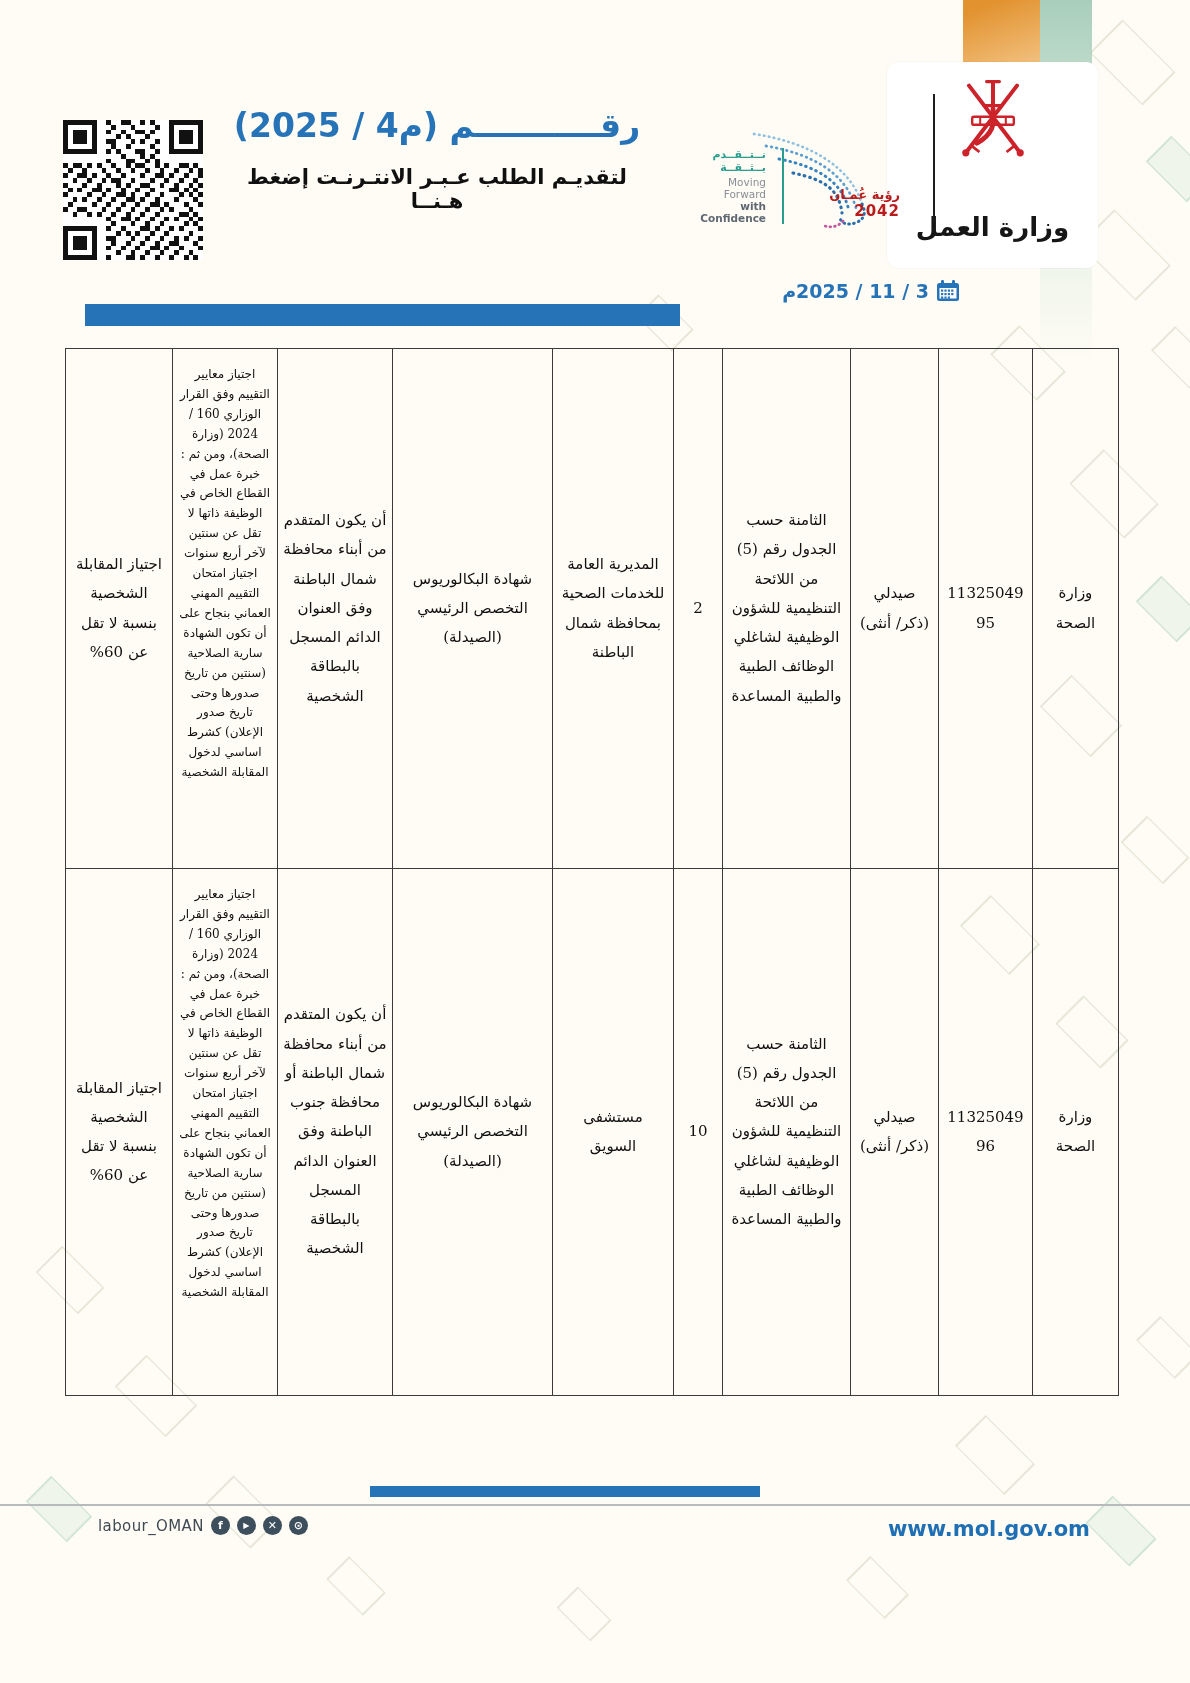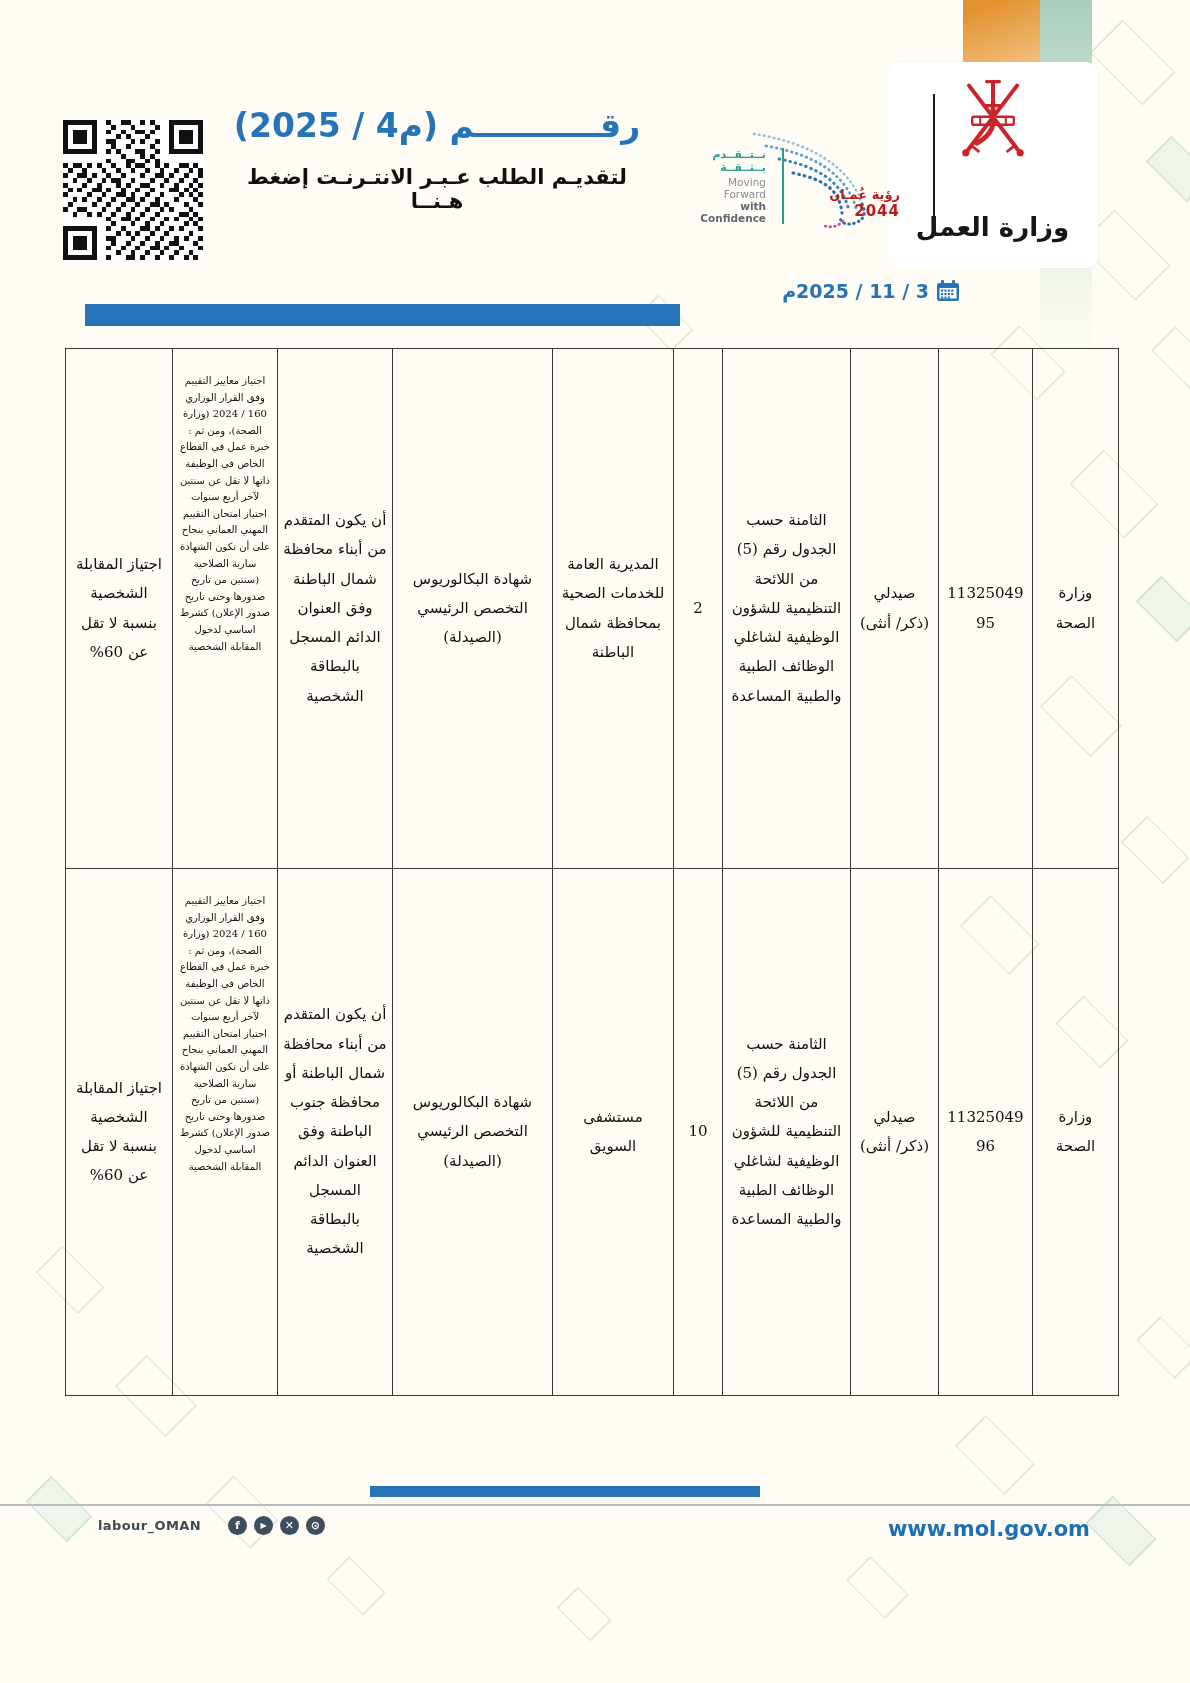--- a/index.html
+++ b/index.html
@@ -73,30 +73,30 @@
     border-collapse:collapse; table-layout:fixed; direction:rtl;
     background:transparent;
   }
   table.jobs td {
     border:1.5px solid #3a3a3a; text-align:center; vertical-align:middle;
     padding:4px 5px; font-size:15px; line-height:1.95; color:#101010;
     font-family:"DejaVu Serif","DejaVu Sans",serif;
     word-wrap:break-word;
   }
   table.jobs td.conditions {
-    vertical-align:top; padding-top:24px; font-size:10px; line-height:1.66;
+    vertical-align:top; padding-top:16px; font-size:12px; line-height:1.66;
   }
   table.jobs tr.r1 { height:520px; }
   table.jobs tr.r2 { height:527px; }
 
   
   .footer-blue-bar { position:absolute; left:370px; top:1486px; width:390px; height:11px; background:#2673b8; }
   .footer-line { position:absolute; left:0; top:1504px; width:1190px; height:2px; background:#b7bbbf; }
   .social-row { position:absolute; left:98px; top:1516px; display:flex; align-items:center; gap:7px; }
-  .social-row .handle { font-size:13px; color:#3f4a55; letter-spacing:.4px; margin-right:20px; font-weight:bold; }
+  .social-row .handle { font-size:15px; color:#3f4a55; letter-spacing:.4px; margin-right:0; font-weight:normal; }
   .sicon {
     width:19px; height:19px; border-radius:50%; background:#3d4f5c; color:#fff;
     display:flex; align-items:center; justify-content:center;
     font-size:11px; line-height:1; font-weight:bold;
   }
   .sicon.yt { font-size:8px; }
   .page-number { position:absolute; left:0; right:0; top:1512px; text-align:center; font-size:27px; color:#4a4f55; }
   .website { position:absolute; right:100px; top:1517px; font-size:21px; font-weight:bold; color:#1f6fb5; }
 </style>
 </head>
@@ -213,21 +213,21 @@
         <path d="M8 6 C62 14 104 38 116 76" stroke="#8fc0e2" stroke-width="2.6" stroke-dasharray="0.6 4.4"></path>
         <path d="M20 18 C68 26 100 46 110 80" stroke="#5b9ed1" stroke-width="2.8" stroke-dasharray="0.6 4.6"></path>
         <path d="M33 31 C74 39 97 55 103 83" stroke="#3584c1" stroke-width="3" stroke-dasharray="0.7 4.8"></path>
         <path d="M47 45 C80 52 93 62 96 85" stroke="#2a6fae" stroke-width="3.2" stroke-dasharray="0.7 5"></path>
         <path d="M116 76 q7 14 -7 19 q-13 4 -16 -7" stroke="#2a6fae" stroke-width="3" stroke-dasharray="0.7 4.2"></path>
         <path d="M97 93 q-7 8 -18 5" stroke="#c2579f" stroke-width="2.8" stroke-dasharray="0.7 4"></path>
       </svg>
     </div>
     <div class="vtext">
       <div class="vname">رؤية عُمـان</div>
-      <div class="vyear">2044</div>
+      <div class="vyear">2042</div>
     </div>
     <div class="tagline">
       <div class="t-ar">نــتــقــدم بــثــقــة</div>
       <div class="t-en1">Moving Forward</div>
       <div class="t-en2">with Confidence</div>
     </div>
   </div>
 
   <div class="date-row">
     <svg viewBox="0 0 24 22">

